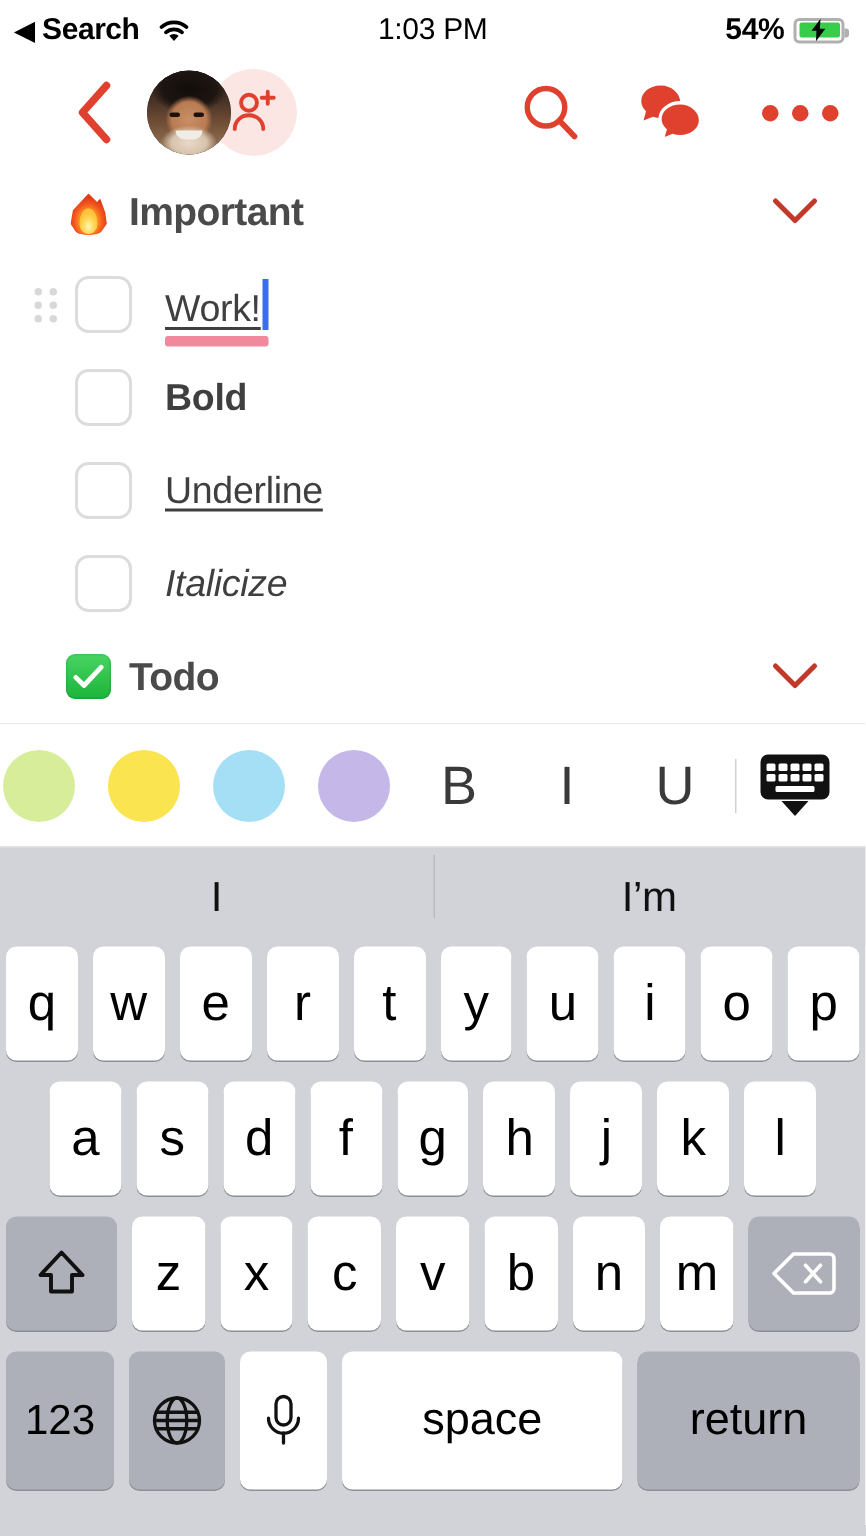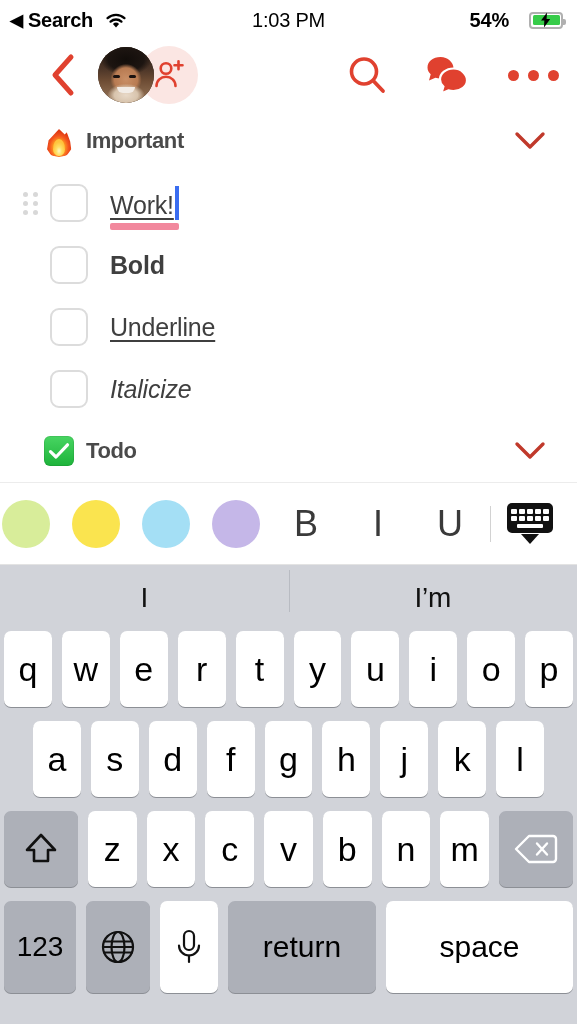--- a/index.html
+++ b/index.html
@@ -21,21 +21,21 @@
     position:relative;
   }
   .sb-left { display:flex; align-items:center; gap:5px; }
   .sb-back-arrow { font-size:17px; line-height:1; position:relative; top:0px; }
   .sb-label { font-size:20px; letter-spacing:-0.3px; }
   .wifi { margin-left:6px; display:flex; align-items:flex-end; }
   .sb-center {
     position:absolute; left:0; right:0; text-align:center;
     font-size:20px; font-weight:400; letter-spacing:-0.2px;
   }
-  .sb-right { margin-left:auto; display:flex; align-items:center; gap:20px; z-index:2; }
+  .sb-right { margin-left:auto; display:flex; align-items:center; gap:6px; z-index:2; }
   .sb-batt-pct { font-size:20px; font-weight:600; letter-spacing:-0.2px; }
   .batt {
     width:34px; height:17px; border:2px solid #b0b0b0; border-radius:4px;
     position:relative; display:flex; align-items:center; padding:1.5px;
   }
   .batt:after{
     content:""; position:absolute; right:-5px; top:5px;
     width:3px; height:6px; background:#b0b0b0; border-radius:0 2px 2px 0;
   }
   .batt-fill { width:100%; height:100%; background:#37cc49; border-radius:1.5px; }
@@ -100,21 +100,21 @@
     background:radial-gradient(ellipse 6px 9px at 50% 70%, #fff7c2 0%, #ffe066 45%, #ffc43d 100%);
     border-radius:50% 50% 48% 48% / 60% 60% 40% 40%;
   }
   .emoji-check {
     width:30px; height:30px; border-radius:6px;
     background:linear-gradient(180deg,#48d562 0%, #1db33a 100%);
     display:flex; align-items:center; justify-content:center;
     box-shadow:inset 0 0 0 1px rgba(0,0,0,.08);
   }
   .emoji-check svg { display:block; }
-  .sec-title { font-size:22px; font-weight:700; color:#4a4a4a; letter-spacing:-0.4px; }
+  .sec-title { font-size:26px; font-weight:700; color:#4a4a4a; letter-spacing:-0.4px; }
   .sec-chevron { margin-left:auto; cursor:pointer; display:flex; color:#c0392b; padding:8px; }
 
   .todo-row {
     display:flex; align-items:center;
     height:62px;
     padding-left:18px;
     position:relative;
   }
   .drag-handle {
     width:24px; display:flex; justify-content:center;
@@ -439,18 +439,18 @@
           <path d="M4.4 13.5h29.2M4.4 24.5h29.2M4 19h30" stroke="#111" stroke-width="2.2"></path>
         </svg>
       </span>
       <span class="key mic">
         <svg width="30" height="40" viewBox="0 0 30 40">
           <rect x="10" y="4" width="10" height="19" rx="5" stroke="#111" stroke-width="2.2" fill="none"></rect>
           <path d="M5 18.5a10 10 0 0 0 20 0" stroke="#111" stroke-width="2.2" fill="none" stroke-linecap="round"></path>
           <path d="M15 28.5V35" stroke="#111" stroke-width="2.2" stroke-linecap="round"></path>
         </svg>
       </span>
+      <span class="key space">space</span>
       <span class="key dark return">return</span>
-      <span class="key space">space</span>
     </div>
   </div>
 
 </div>
 
 </body></html>

